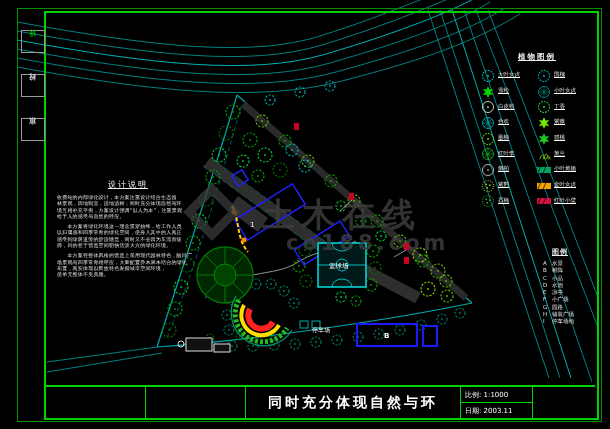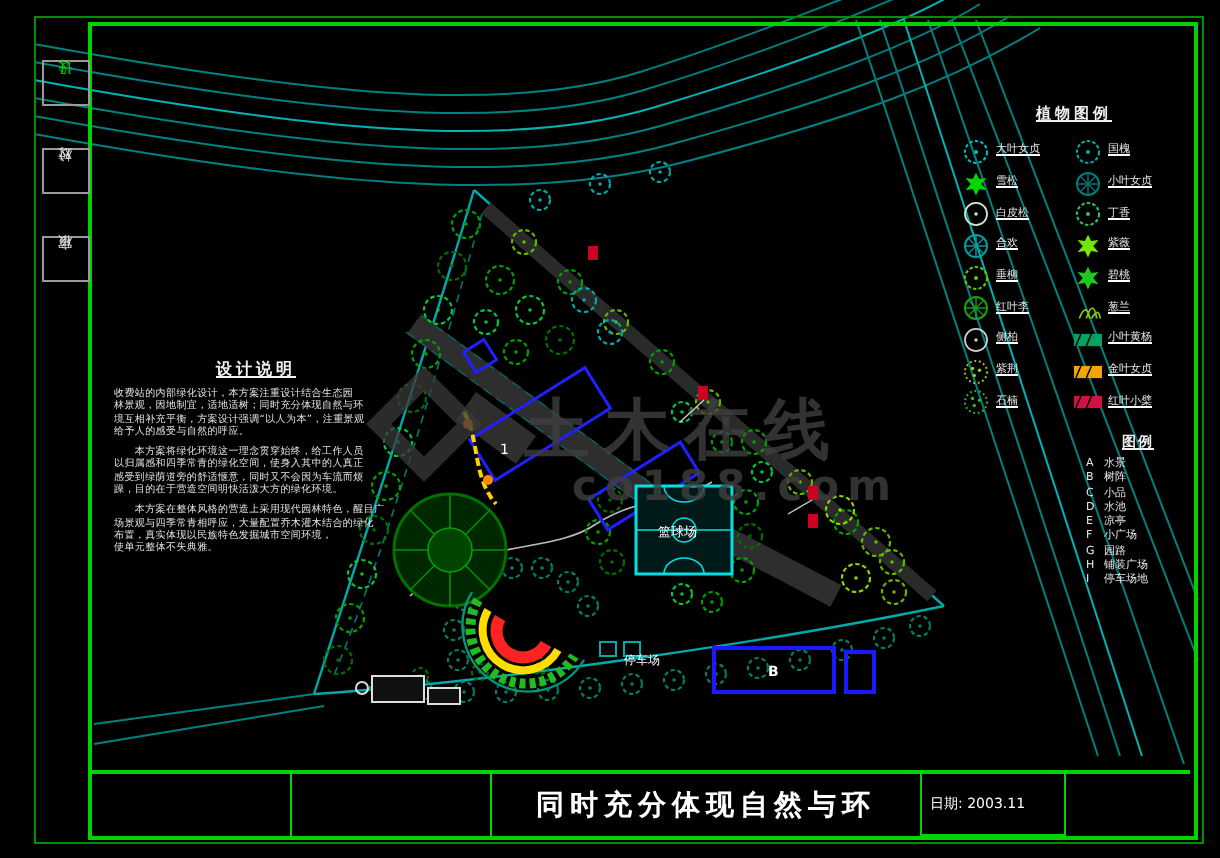--- a/index.html
+++ b/index.html
@@ -9,37 +9,37 @@
   .frame-outer{position:absolute;left:17px;top:8px;width:583px;height:412px;
                border:1px solid #009000;}
   .frame-inner{position:absolute;left:44px;top:11px;width:551px;height:405px;
                border:2px solid #00d400;}
   
   .sigbox{position:absolute;left:21px;width:22px;height:21px;border:1px solid #9a9a9a;
           display:flex;align-items:center;justify-content:center;}
   .sigbox span{writing-mode:vertical-rl;transform:rotate(180deg);font-size:7px;letter-spacing:1px;}
   
   #notes{position:absolute;left:57px;top:179px;width:142px;}
-  #notes .ntitle{font-size:8px;font-weight:bold;text-align:center;text-decoration:underline;
+  #notes .ntitle{font-size:8px;font-weight:normal;text-align:center;text-decoration:underline;
                  letter-spacing:2px;margin-bottom:4px;color:#f2f2f2;}
   #notes .para{font-size:5px;line-height:6.3px;color:#e2e2e2;margin-bottom:4px;
                letter-spacing:.2px;}
   
   #legend{position:absolute;left:481px;top:52px;width:112px;text-decoration:underline;}
   #legend .ltitle{font-size:7.5px;font-weight:bold;text-align:center;text-decoration:underline;
                   letter-spacing:2px;margin-bottom:5px;color:#f0f0f0;}
   #legend .cols{display:flex;}
   #legend .col{width:50%;}
   .lrow{display:flex;align-items:center;height:15.7px;}
   .lrow .lic{width:14px;height:14px;flex:0 0 14px;margin-right:3px;}
   .lrow .ltx{font-size:5.5px;color:#e8e8e8;white-space:nowrap;}
   
   #symlegend{position:absolute;left:543px;top:216px;width:55px;}
   #symlegend .stitle{font-size:7px;font-weight:bold;text-decoration:underline;
-                     letter-spacing:1px;color:#f0f0f0;text-align:right;width:34px;margin-bottom:3px;}
+                     letter-spacing:1px;color:#f0f0f0;text-align:center;width:34px;margin-bottom:3px;margin-top:31px;}
   .srow{display:flex;font-size:5.5px;line-height:7.3px;color:#e8e8e8;}
   .srow .skey{width:9px;}
   
   #titleblock{position:absolute;left:46px;top:385px;width:549px;height:31px;
               border-top:2px solid #00d400;display:flex;}
   .tcell{border-left:1.5px solid #00d400;height:100%;box-sizing:border-box;}
   .tcell:first-child{border-left:none;}
   #tb-title{display:flex;align-items:center;justify-content:center;
             font-size:14px;font-weight:bold;letter-spacing:3px;color:#fff;}
   #tb-scaledate{display:flex;flex-direction:column;}
@@ -555,17 +555,18 @@
           <span>停车场地</span>
         </div>
       </div>
   </div>
 
   <div id="titleblock">
     <div class="tcell" style="width:99px"></div>
     <div class="tcell" style="width:100px"></div>
     <div class="tcell" style="width:215px" id="tb-title">同时充分体现自然与环</div>
     <div class="tcell" style="width:72px" id="tb-scaledate">
+      <div>比例: 1:1000</div>
       <div>日期: 2003.11</div>
     </div>
     <div class="tcell" style="flex:1"></div>
   </div>
 </div>
 
 </body></html>

